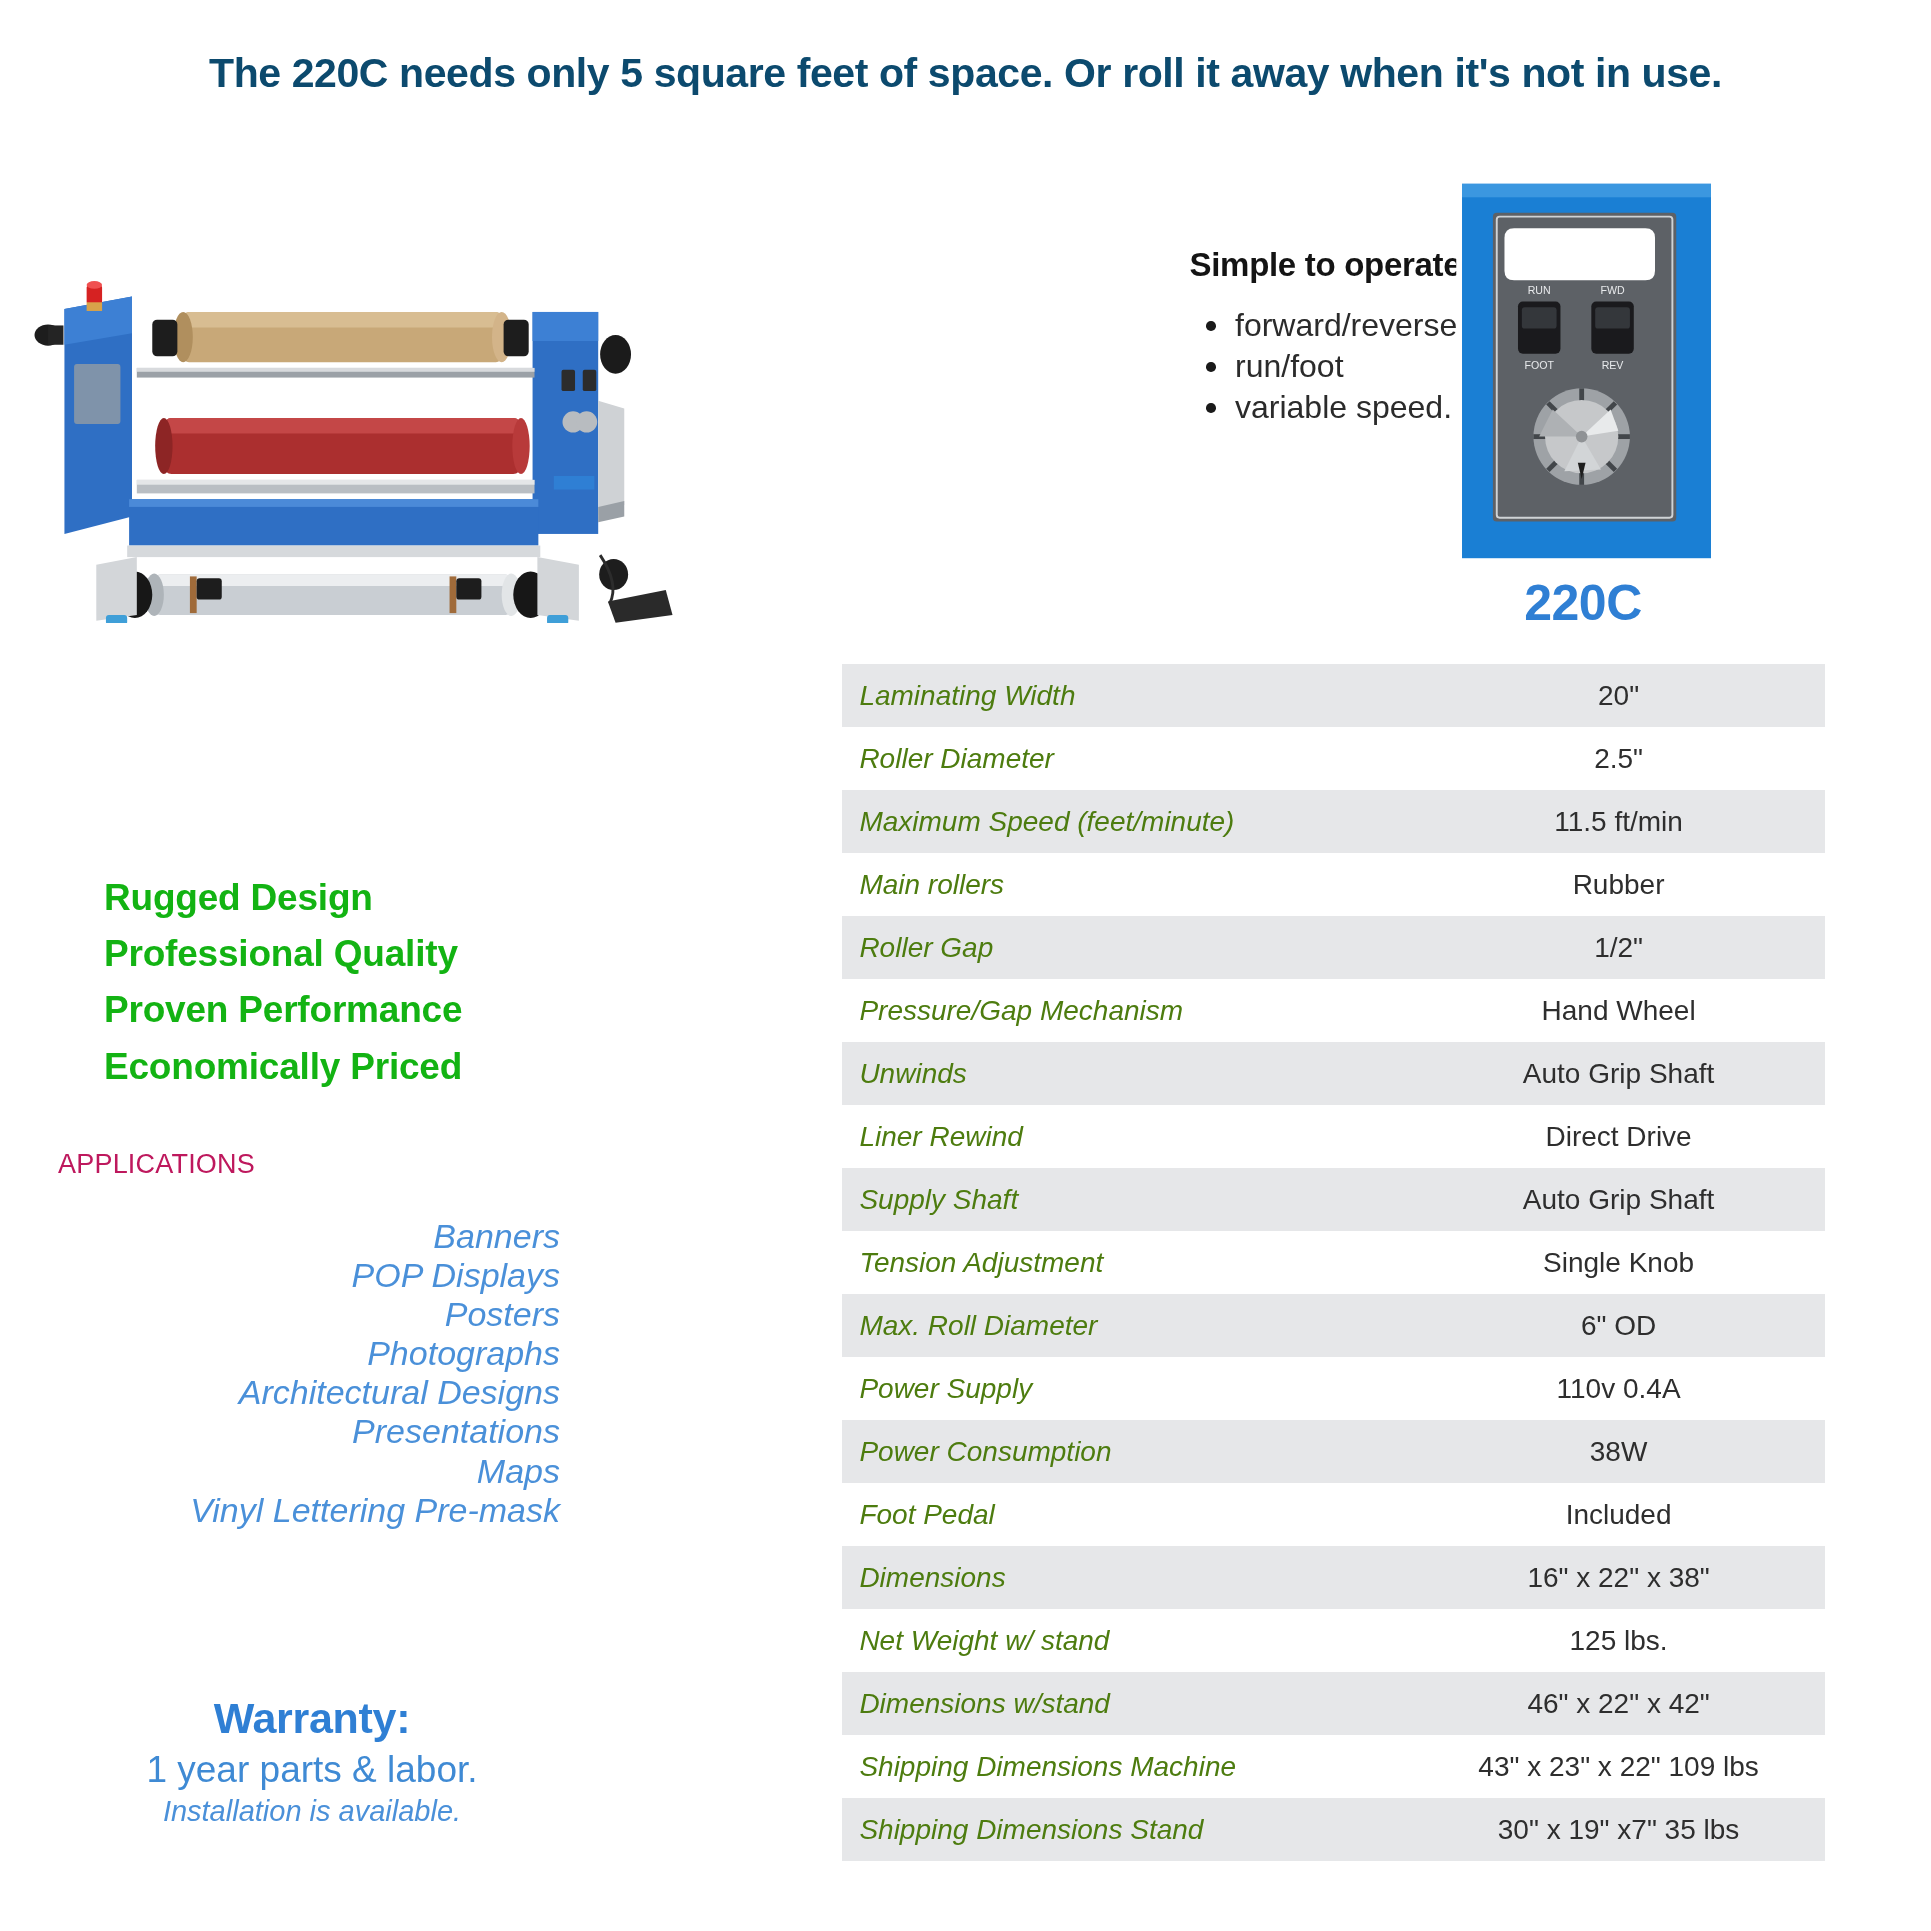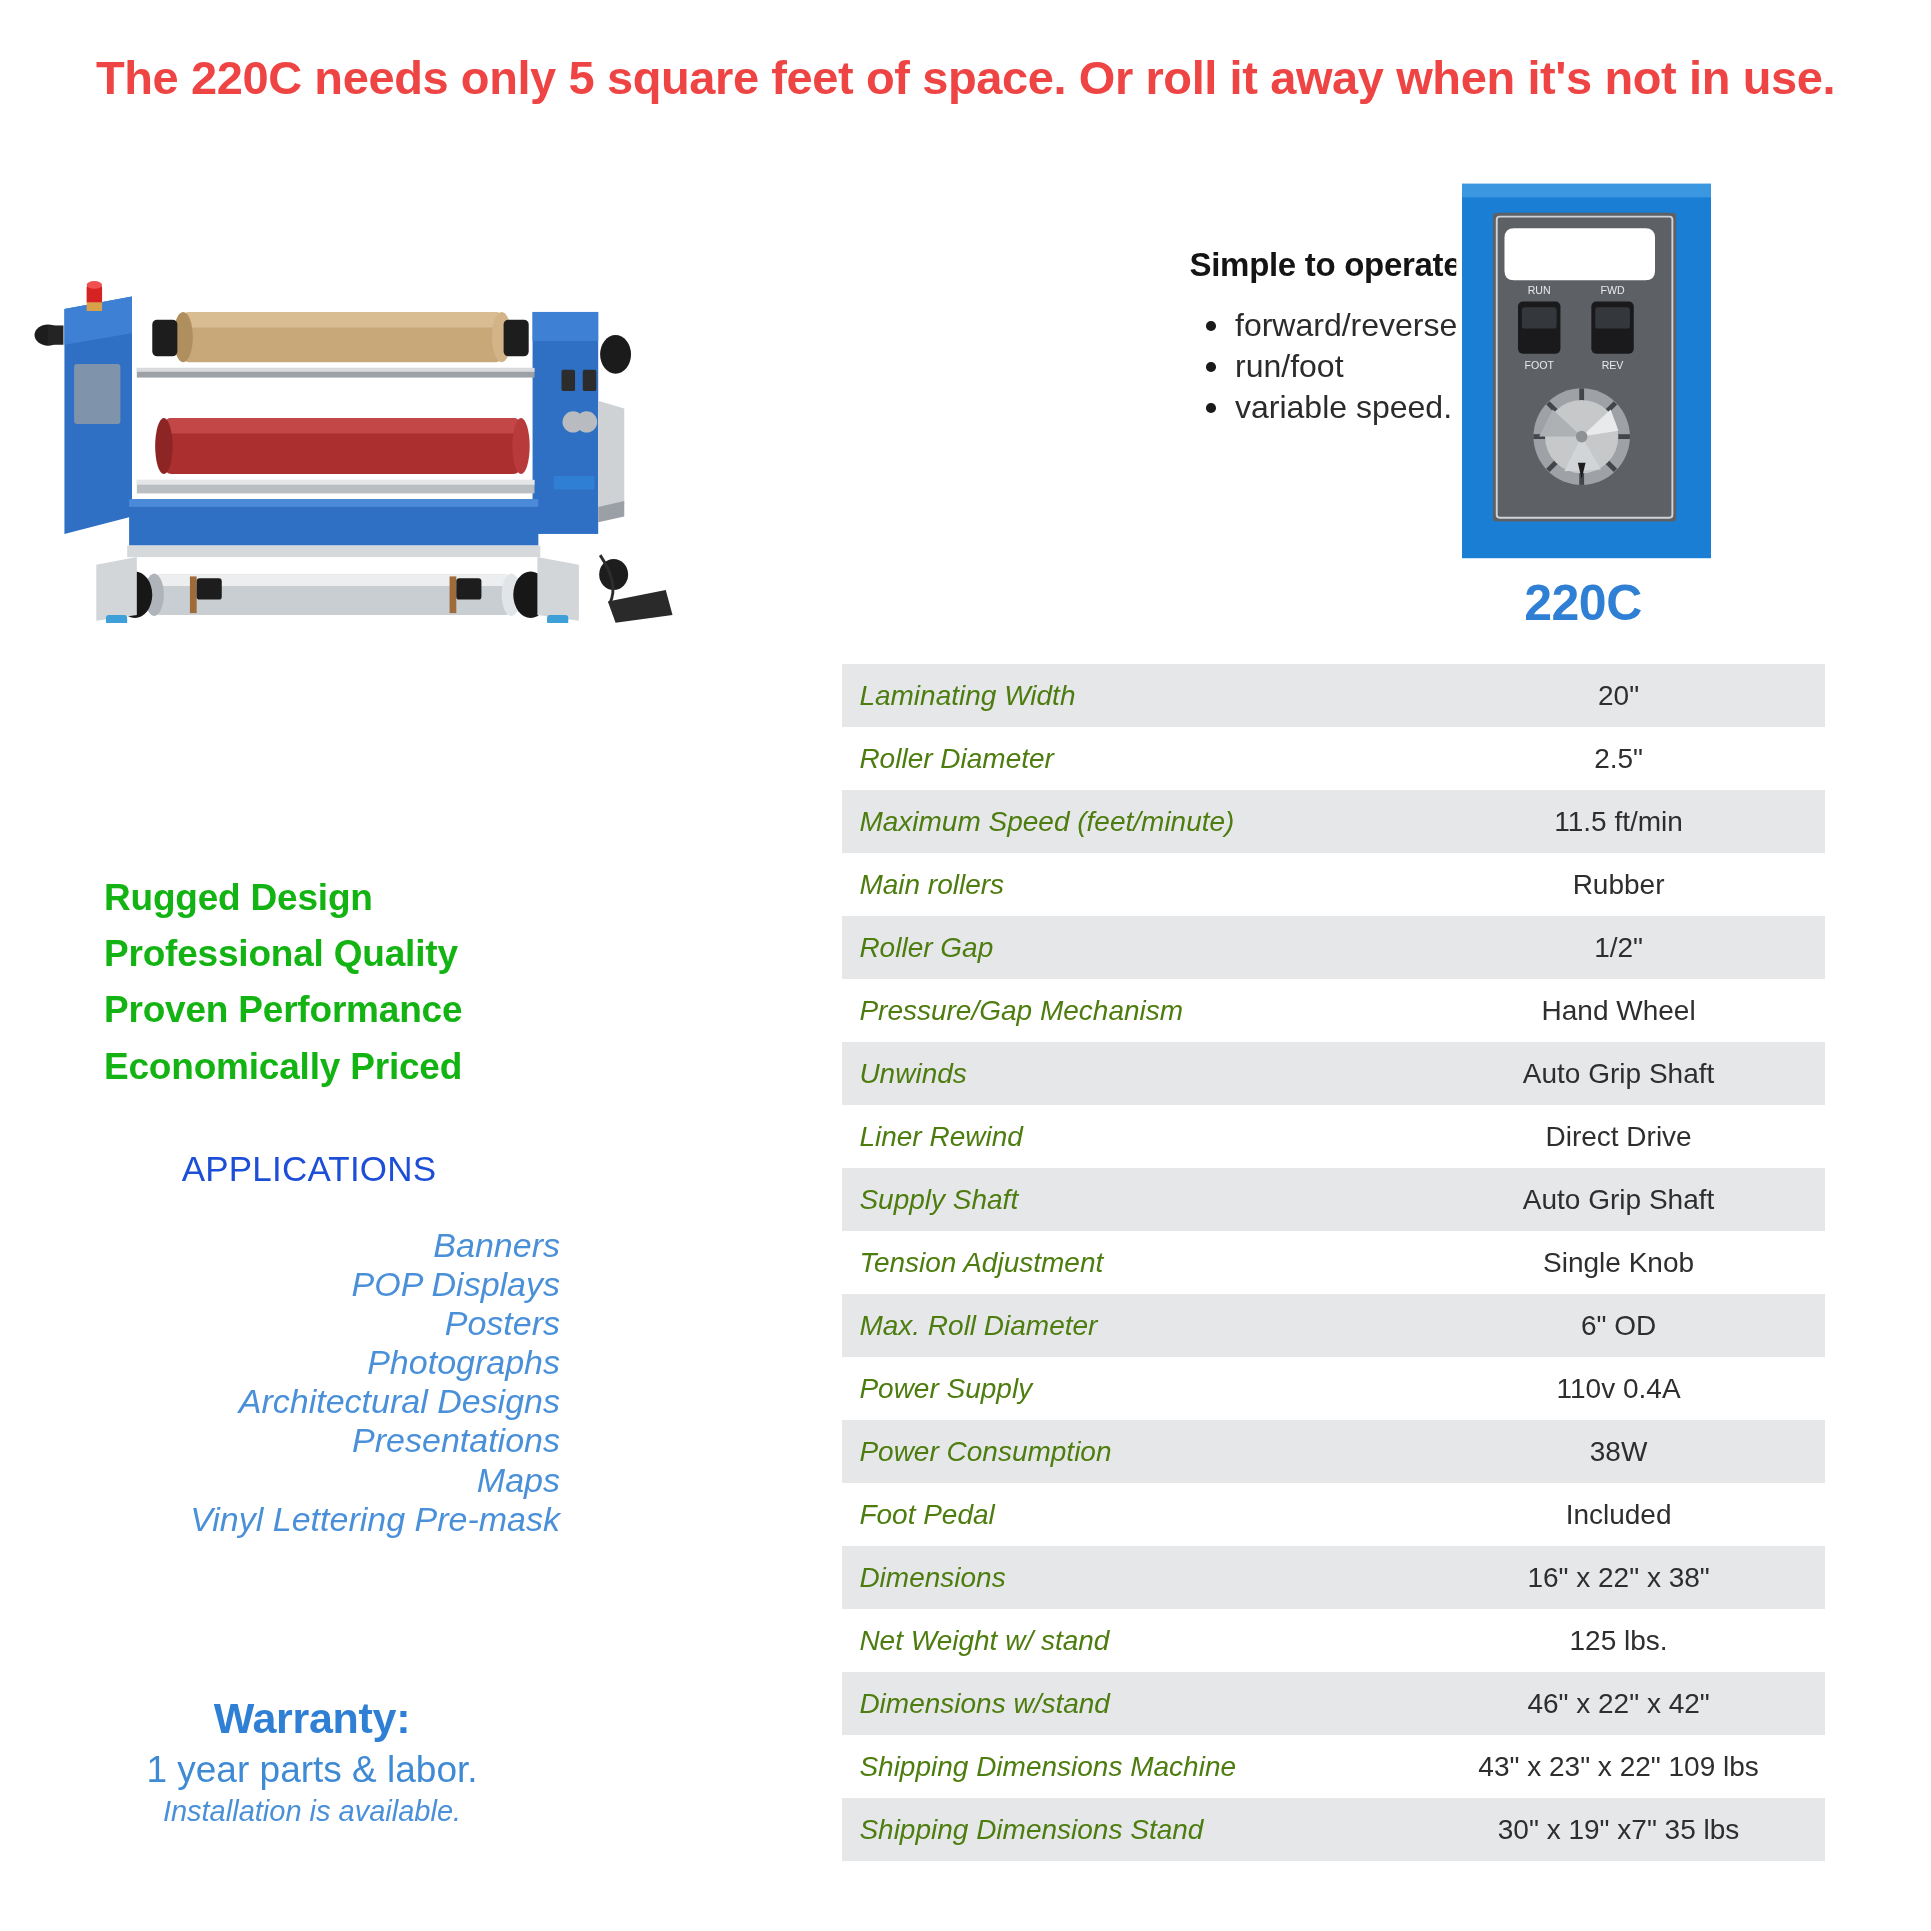--- a/index.html
+++ b/index.html
@@ -9,24 +9,24 @@
     font-family: "Liberation Sans", sans-serif;
     overflow: hidden;
   }
   .page { position: relative; width: 1931px; height: 1931px; background:#fff; }
 
   
   .headline {
     position: absolute;
     top: 50px; left: 0; width: 1931px;
     text-align: center;
-    font-size: 47px;
+    font-size: 41px;
     font-weight: bold;
     letter-spacing: -0.4px;
-    color: #ef4444;
+    color: #0c4a6e;
   }
 
   
   .machine-photo {
     position: absolute;
     left: 21px; top: 275px;
     width: 666px; height: 348px;
   }
   .machine-photo svg { display:block; width:100%; height:100%; }
 
@@ -92,23 +92,22 @@
     letter-spacing: -0.2px;
   }
 
   
   .apps {
     position: absolute;
     left: 58px; top: 1149px;
     width: 502px;
   }
   .apps-title {
-    text-align: center;
-    font-size: 35px;
-    color: #1d4ed8;
+    font-size: 27px;
+    color: #be185d;
     letter-spacing: 0.2px;
   }
   .apps-list {
     list-style: none;
     margin-top: 37px;
     text-align: right;
   }
   .apps-list li {
     font-size: 34px;
     font-style: italic;

